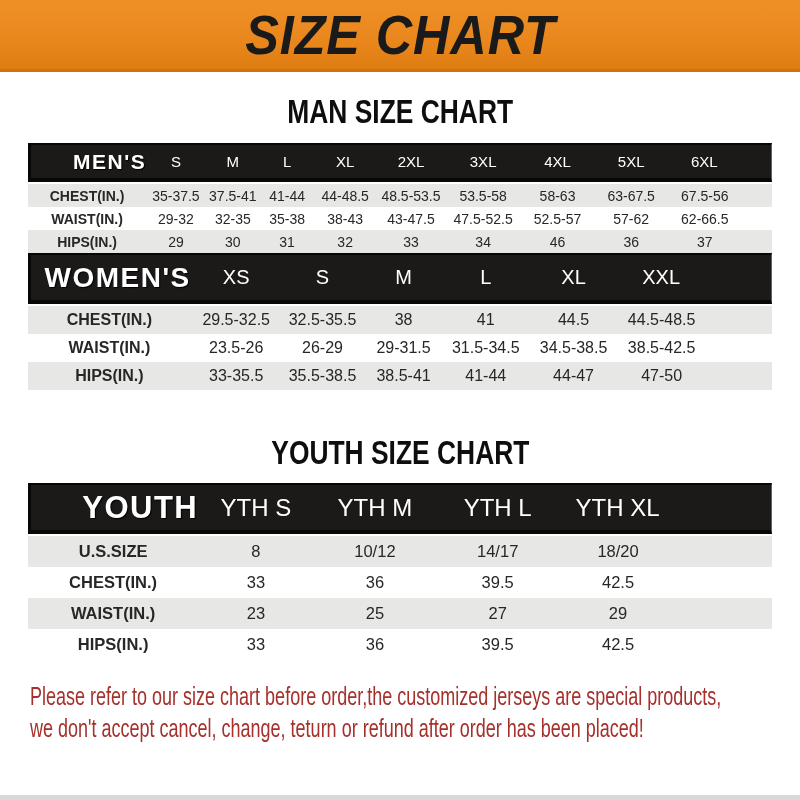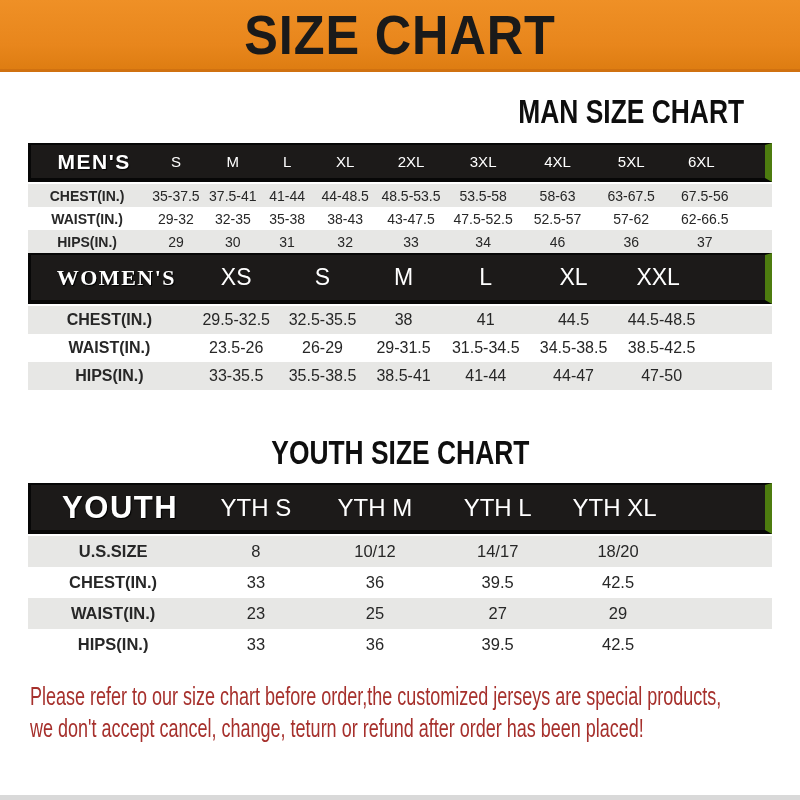--- a/index.html
+++ b/index.html
@@ -13,74 +13,74 @@
 
   
   .banner {
     height:69px;
     background:linear-gradient(180deg,#EF9026 0%, #E8861C 65%, #DE7D12 100%);
     border-bottom:3px solid #D07110;
     display:flex; align-items:center; justify-content:center;
   }
   .banner h1 {
     margin:16px; font-size:56px; font-weight:bold; color:#1A1A1A;
-    letter-spacing:1px; line-height:1;
+    letter-spacing:1px; line-height:1;font-style:italic;
   }
   .squeeze-c { display:inline-block; transform:scaleX(0.9); transform-origin:50% 50%; }
   .squeeze-h { display:inline-block; transform:scaleX(0.8); transform-origin:50% 50%; }
 
   
   section { margin:0 28px; }
   h2.section-heading {
     text-align:center; font-size:33px; font-weight:bold; color:#0E0E0E;
     line-height:1; white-space:nowrap;
   }
-  #men   h2 { margin:23px 0 15px;text-align:right; }
+  #men   h2 { margin:23px 0 15px; }
   #women h2 { margin:36px 0 13px; }
   #youth h2 { margin:46px 0 14px;text-decoration:underline; }
 
   
   table.size-table {
     width:100%; border-collapse:separate; border-spacing:0;
     table-layout:fixed;
   }
   table.size-table th, table.size-table td {
     text-align:center; vertical-align:middle; padding:0;
     overflow:hidden; white-space:nowrap;
   }
   thead th {
     background:#1C1A19; color:#ffffff; font-weight:normal;
     border-top:2px solid #070707; border-bottom:4px solid #070707;
   }
   thead th:first-child { border-left:3px solid #070707; }
-  thead th:last-child  { border-right:7px solid #4d7c0f; }
+  thead th:last-child  { border-right:1px solid #4d7c0f; }
   thead th.corner {
-    font-weight:bold; text-align:center; padding-left:11px;
+    font-weight:bold; text-align:right; padding-left:11px;
     letter-spacing:1.5px; text-shadow:1px 1px 1px #000;
   }
   tbody { color:#272727; }
   tbody tr:nth-child(odd)  th, tbody tr:nth-child(odd)  td { background:#E7E7E5; }
   tbody tr:nth-child(even) th, tbody tr:nth-child(even) td { background:#ffffff; }
   tbody tr:first-child th, tbody tr:first-child td { border-top:2px solid #ffffff; }
   tbody th { font-weight:bold; }
 
   
   #men thead th { height:33px; font-size:15px; }
   #men thead th.corner { font-size:21px; }
   #men tbody th, #men tbody td { height:23px; font-size:14px; }
   #men th:nth-child(1){width:14%}  #men th:nth-child(2){width:8%}
   #men th:nth-child(3){width:7.3%} #men th:nth-child(4){width:7.3%}
   #men th:nth-child(5){width:8.3%} #men th:nth-child(6){width:9.4%}
   #men th:nth-child(7){width:10%}  #men th:nth-child(8){width:10%}
   #men th:nth-child(9){width:9.8%}
   #men tr > *:last-child { padding-right:30px; }
 
   
-  #women thead th { height:45px; font-size:23px; }
-  #women thead th.corner { font-size:22px;font-family:Liberation Serif, serif; }
+  #women thead th { height:45px; font-size:20px; }
+  #women thead th.corner { font-size:28px; }
   #women tbody th, #women tbody td { height:28px; font-size:16px; }
   #women th:nth-child(1){width:20%}   #women th:nth-child(2){width:12.2%}
   #women th:nth-child(3){width:11%}   #women th:nth-child(4){width:10.8%}
   #women th:nth-child(5){width:11.3%} #women th:nth-child(6){width:12.3%}
   #women tr > *:last-child { padding-right:68px; }
 
   
   #youth thead th { height:45px; font-size:24px; }
   #youth thead th.corner { font-size:31px; }
   #youth tbody th, #youth tbody td { height:31px; font-size:16.5px; }

